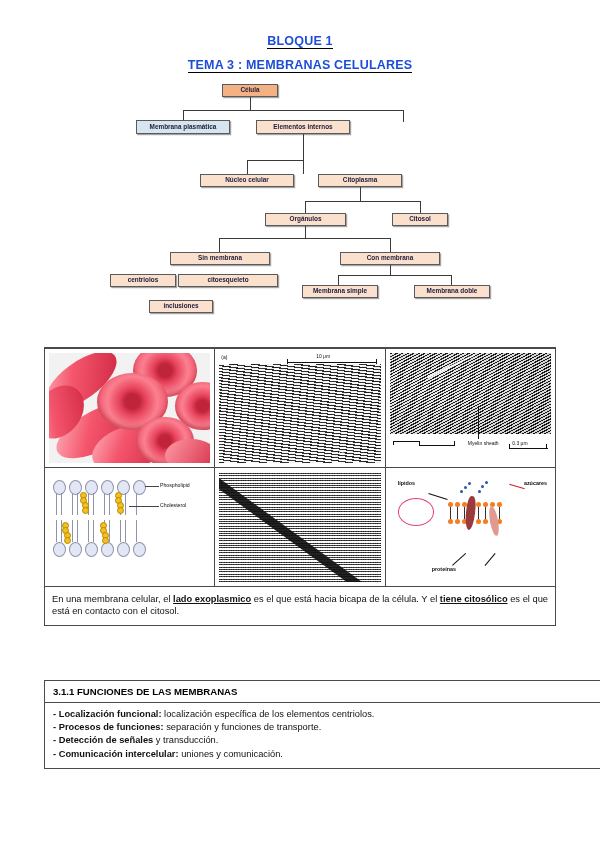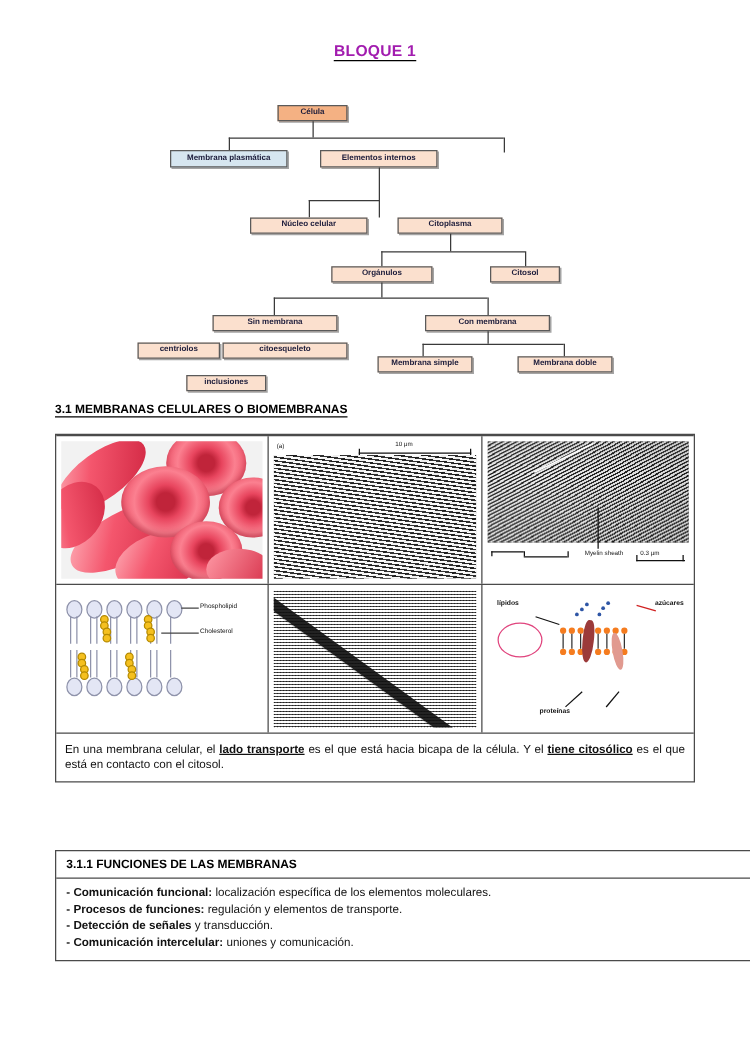--- a/index.html
+++ b/index.html
@@ -5,21 +5,21 @@
 <style>
   html,body{margin:0;padding:0;background:#9a9a9a;}
   body{font-family:"Liberation Sans", sans-serif;}
   .page{
     width:600px;height:848px;background:#ffffff;position:relative;
     margin:0 auto;overflow:hidden;box-sizing:border-box;
   }
   
   .doc-title{
     position:absolute;left:0;right:0;text-align:center;
-    font-weight:bold;font-size:12.5px;color:#a21caf;letter-spacing:.2px;
+    font-weight:bold;font-size:12.5px;color:#1d4ed8;letter-spacing:.2px;
   }
   .doc-title span{border-bottom:1.6px solid #000;padding-bottom:0px;}
   #title1{top:34px;}
   #title2{top:58px;font-size:12.5px;}
 
   
   .flow{position:absolute;left:0;top:0;width:600px;height:320px;}
   .node{
     position:absolute;box-sizing:border-box;
     border:1px solid #5a5a5a;
@@ -144,20 +144,23 @@
 </head>
 <body>
 
 <div class="page">
 
   <div class="wm" style="left:250px;top:372px;">O</div>
 
   <div class="doc-title" id="title1">
     <span>BLOQUE 1</span>
   </div>
+  <div class="doc-title" id="title2">
+    <span>TEMA 3 : MEMBRANAS CELULARES</span>
+  </div>
 
   <div class="flow">
 
     <div class="node n-orange" style="left:222px;top:84px;width:56px;height:13px;">
       <span>Célula</span>
     </div>
 
     <div class="ln ln-v" style="left:250px;top:97px;height:13px;"></div>
     <div class="ln ln-h" style="left:183px;top:110px;width:220px;"></div>
     <div class="ln ln-v" style="left:183px;top:110px;height:12px;"></div>
@@ -221,23 +224,20 @@
     </div>
 
     <div class="node n-peach" style="left:302px;top:285px;width:76px;height:13px;">
       <span>Membrana simple</span>
     </div>
     <div class="node n-peach" style="left:414px;top:285px;width:76px;height:13px;">
       <span>Membrana doble</span>
     </div>
   </div>
 
-  <div class="sec-head" style="left:44px;top:322px;">
-    <span>3.1 MEMBRANAS CELULARES O BIOMEMBRANAS</span>
-  </div>
 
   <div class="tbl" style="top:347px;">
 
 
     <div class="imgrow brow">
 
       <div class="imgcell">
         <div class="pic rbc">
           <div class="rod" style="left:-6%; top:8%;  width:52%;height:34%;transform:rotate(-36deg);"></div>
           <div class="rod" style="left:2%;  top:52%; width:58%;height:36%;transform:rotate(-28deg);"></div>
@@ -390,35 +390,35 @@
           <div class="arrw" style="left:38px;top:24px;width:20px;transform:rotate(18deg);"></div>
           <div class="arrw" style="left:60px;bottom:22px;width:18px;transform:rotate(-42deg);"></div>
           <div class="arrw" style="left:92px;bottom:22px;width:16px;transform:rotate(-50deg);"></div>
           <div class="arrw" style="right:26px;top:14px;width:16px;background:#d02020;transform:rotate(16deg);"></div>
         </div>
       </div>
     </div>
 
     <div class="row brow">
       <div class="cellfull" style="text-align:justify;">
-        <span>En una membrana celular, el </span><span class="u">lado transporte</span><span> es el que está hacia bicapa de la célula. Y el </span><span class="u">tiene citosólico</span><span> es el que está en contacto con el citosol.</span>
+        <span>En una membrana celular, el </span><span class="u">lado exoplasmico</span><span> es el que está hacia bicapa de la célula. Y el </span><span class="u">tiene citosólico</span><span> es el que está en contacto con el citosol.</span>
       </div>
     </div>
   </div>
 
   <div class="funcbox" style="top:680px;">
     <div class="fhead">3.1.1 FUNCIONES DE LAS MEMBRANAS</div>
     <div class="fbody">
       <div class="fitem">
         <b>-</b>
-        <b>Comunicación funcional:</b><span> localización específica de los elementos moleculares.</span>
+        <b>Localización funcional:</b><span> localización específica de los elementos centriolos.</span>
       </div>
       <div class="fitem">
         <b>-</b>
-        <b>Procesos de funciones:</b><span> regulación y elementos de transporte.</span>
+        <b>Procesos de funciones:</b><span> separación y funciones de transporte.</span>
       </div>
       <div class="fitem">
         <b>-</b>
         <b>Detección de señales</b><span> y transducción.</span>
       </div>
       <div class="fitem">
         <b>-</b>
         <b>Comunicación intercelular:</b><span> uniones y comunicación.</span>
       </div>
     </div>

